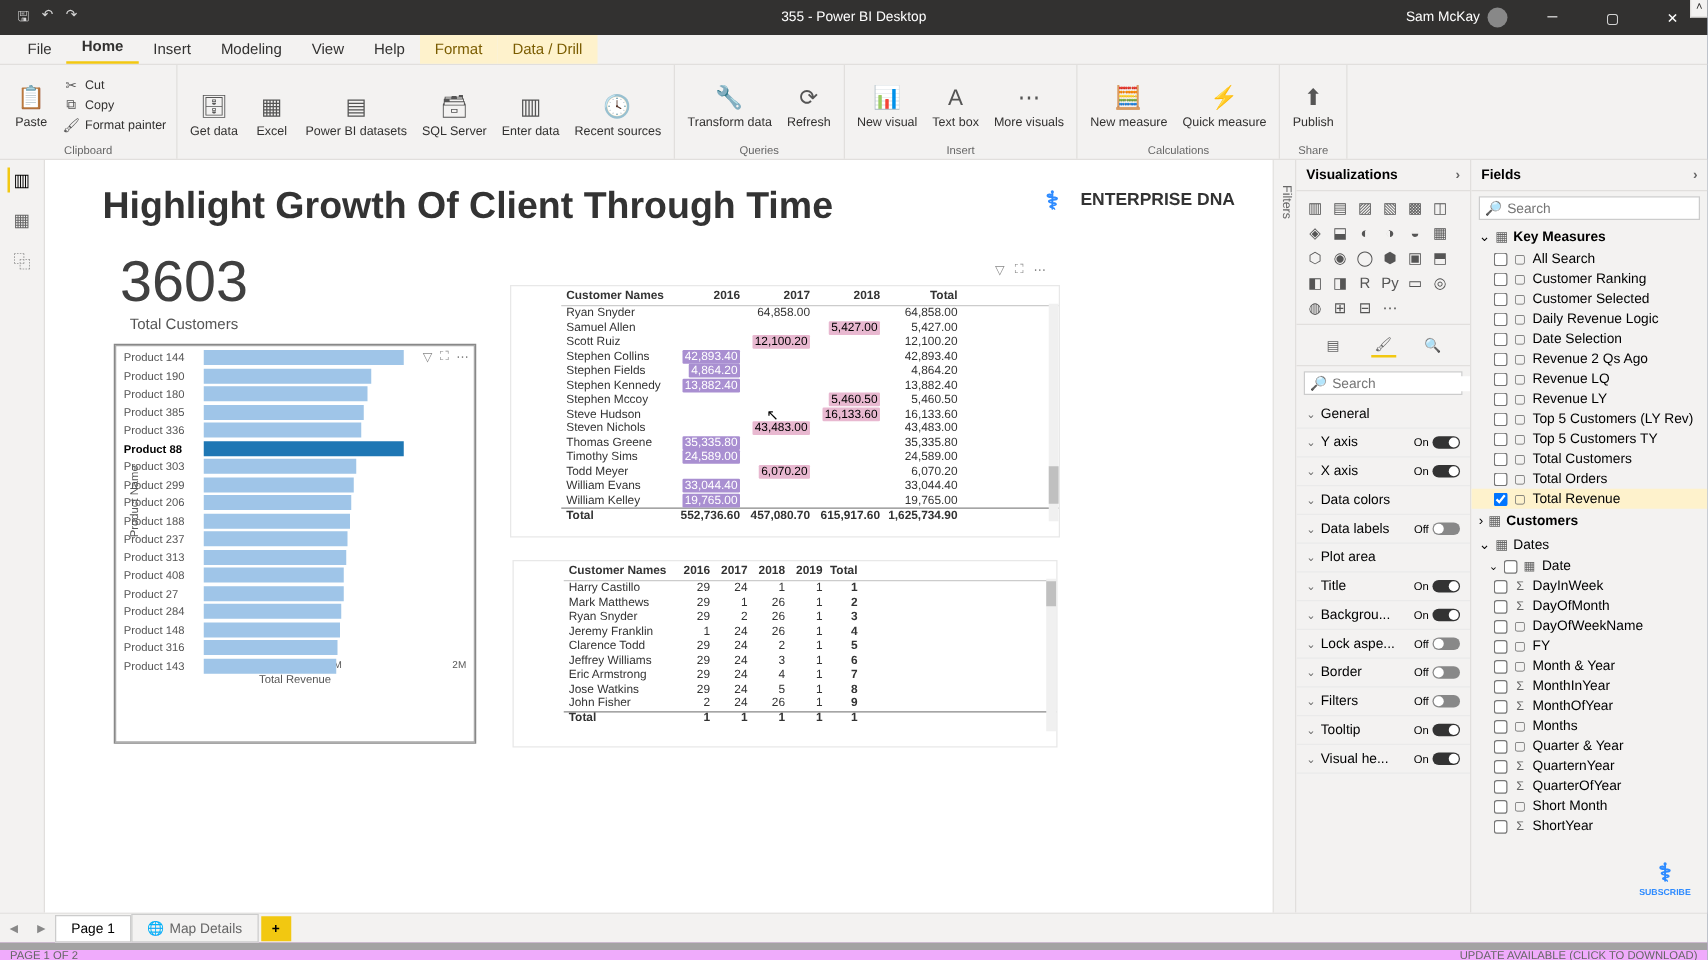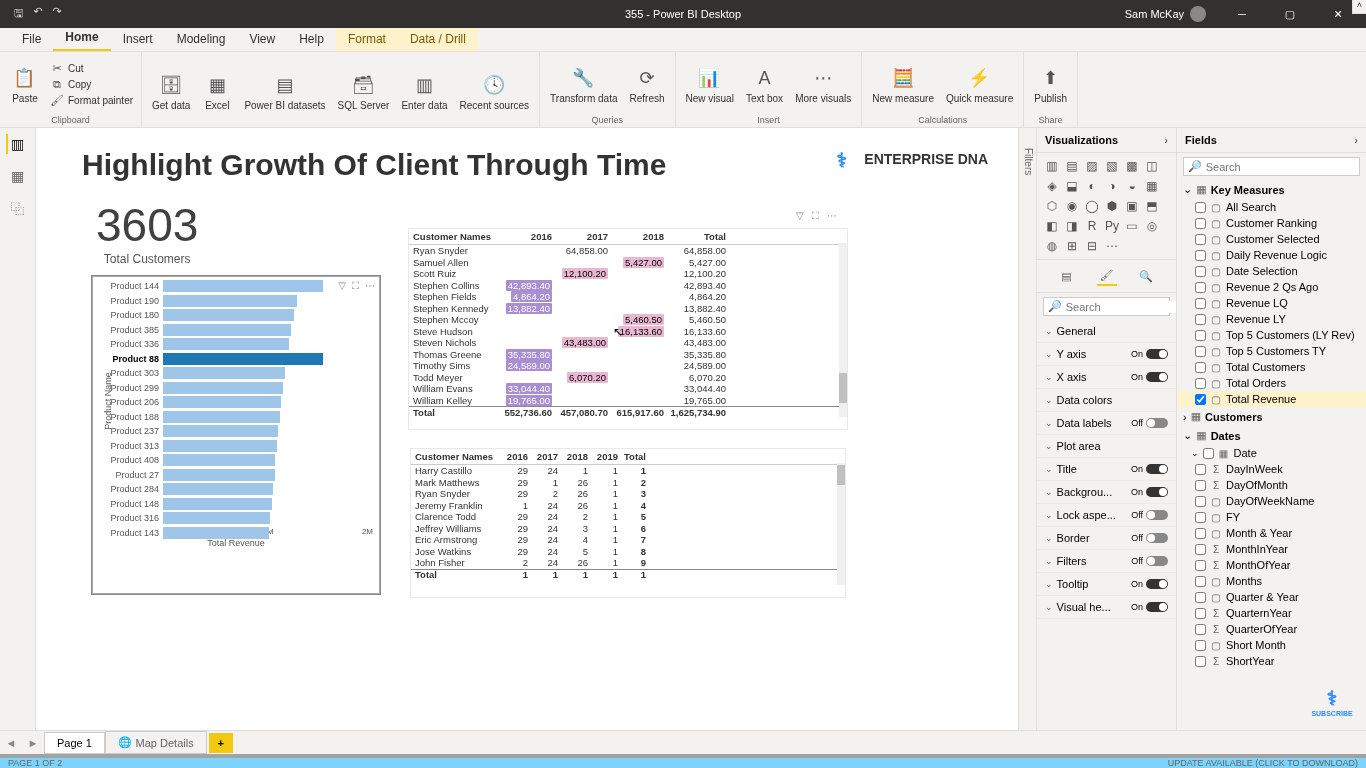--- a/index.html
+++ b/index.html
@@ -52,29 +52,29 @@
 .kpi { position:absolute; top:70px; left:60px; text-align:center; }
 .kpi .num { font-size:46px; font-weight:300; color:#404040; }
 .kpi .lbl { font-size:12px; color:#555; }
 
 .barchart { position:absolute; top:148px; left:56px; width:288px; height:318px; border:1px solid #aaa; background:#fff; }
 .barchart.selected { outline:1px solid #888; }
 .barchart .ctitle { font-size:11px; font-weight:600; padding:4px 6px; }
 .barchart .cicons { position:absolute; top:3px; right:4px; display:flex; gap:6px; font-size:10px; color:#888; }
 .bars { padding:2px 6px 0 70px; position:relative; height:248px; }
 .barrow { display:flex; align-items:center; height:14px; margin-bottom:0.5px; font-size:9px; }
-.barrow .barlbl { position:absolute; left:6px; width:60px; text-align:right; color:#555; }
+.barrow .barlbl { position:absolute; left:6px; width:60px; color:#555; }
 .barrow .bar { height:12px; background:#9fc5e8; }
 .barrow.hl .bar { background:#1f77b4; }
 .barrow.hl .barlbl { font-weight:700; color:#000; }
 .axislbl-y { position:absolute; left:-14px; top:50%; transform:translateY(-50%) rotate(-90deg); font-size:9px; color:#555; white-space:nowrap; }
 .axis-x { display:flex; justify-content:space-between; padding:2px 6px 0 70px; font-size:8px; color:#555; }
 .axislbl-x { text-align:center; font-size:9px; color:#555; padding:2px 0 4px; }
 
-.matrix { position:absolute; border:1px solid #e8e8e8; background:#fff; font-size:9.5px; color:#333; overflow:hidden; }
+.matrix { position:absolute; border:1px solid #e8e8e8; background:#fff; font-size:9.5px; color:#333; overflow:hidden;padding-left:40px; }
 .mx1 { top:100px; left:372px; width:440px; height:202px; }
 .mx2 { top:320px; left:374px; width:436px; height:150px; }
 .matrix .mhead { display:flex; font-weight:600; padding:2px 0; border-bottom:1px solid #ccc; }
 .matrix .mrow { display:flex; padding:0; height:11.5px; align-items:center; }
 .matrix .mrow.total { font-weight:700; border-top:1px solid #888; }
 .matrix .c { padding:0 3px; text-align:right; }
 .matrix .cname { width:90px; text-align:left; padding-left:4px; }
 .mx1 .cy { width:56px; }
 .mx1 .ctot { width:62px; }
 .mx2 .cy { width:30px; }
@@ -120,21 +120,21 @@
 .fitem.sel { background:#fef2cc; }
 .fitem .fname { flex:1; white-space:nowrap; overflow:hidden; text-overflow:ellipsis; }
 
 
 .pagetabs { height:24px; background:#f3f2f1; border-top:1px solid #e1dfdd; display:flex; align-items:center; font-size:11px; }
 .pagetabs .nav { width:22px; text-align:center; color:#888; cursor:pointer; }
 .pagetabs .ptab { padding:4px 12px; border:1px solid #ccc; background:#fff; cursor:pointer; display:flex; align-items:center; gap:4px; }
 .pagetabs .ptab.inactive { background:#f3f2f1; color:#666; }
 .pagetabs .add { width:24px; height:20px; background:#f2c811; display:flex; align-items:center; justify-content:center; margin-left:2px; cursor:pointer; font-weight:bold; }
 
-.statusbar { height:14px; background:#7dd3fc; border-top:4px solid #a3a3a3; font-size:9px; color:#666; display:flex; align-items:center; padding:0 8px; justify-content:space-between;text-align:right; }
+.statusbar { height:14px; background:#f0abfc; border-top:6px solid #a3a3a3; font-size:9px; color:#666; display:flex; align-items:center; padding:0 8px; justify-content:space-between;text-align:right; }
 
 .sub-badge { position:absolute; right:10px; bottom:34px; width:48px; height:48px; display:flex; flex-direction:column; align-items:center; font-size:7px; color:#2e8bff; font-weight:bold; }
 .collapse-caret { position:absolute; right:0; top:0; width:14px; height:14px; background:#f3f2f1; border-left:1px solid #e1dfdd; border-bottom:1px solid #e1dfdd; font-size:9px; text-align:center; cursor:pointer; }
 </style>
 </head>
 <body>
 
 <div class="app">
 
   <div class="titlebar">
@@ -914,21 +914,21 @@
             <span class="fname">Total Revenue</span>
           </div>
           <div class="fgroup">
             <span class="chv">›</span>
             <span class="tico">▦</span>
             <span style="font-weight:600">Customers</span>
           </div>
           <div class="fgroup">
             <span class="chv">⌄</span>
             <span class="tico">▦</span>
-            <span style="font-weight:700">Dates</span>
+            <span style="font-weight:400">Dates</span>
           </div>
           <div class="fitem" style="padding-left: 14px;">
             <span class="chv" style="font-size:9px">⌄</span>
             <input type="checkbox" style="">
             <span class="fico">▦</span>
             <span class="fname">Date</span>
           </div>
           <div class="fitem">
             <input type="checkbox" style="">
             <span class="fico">Σ</span>

